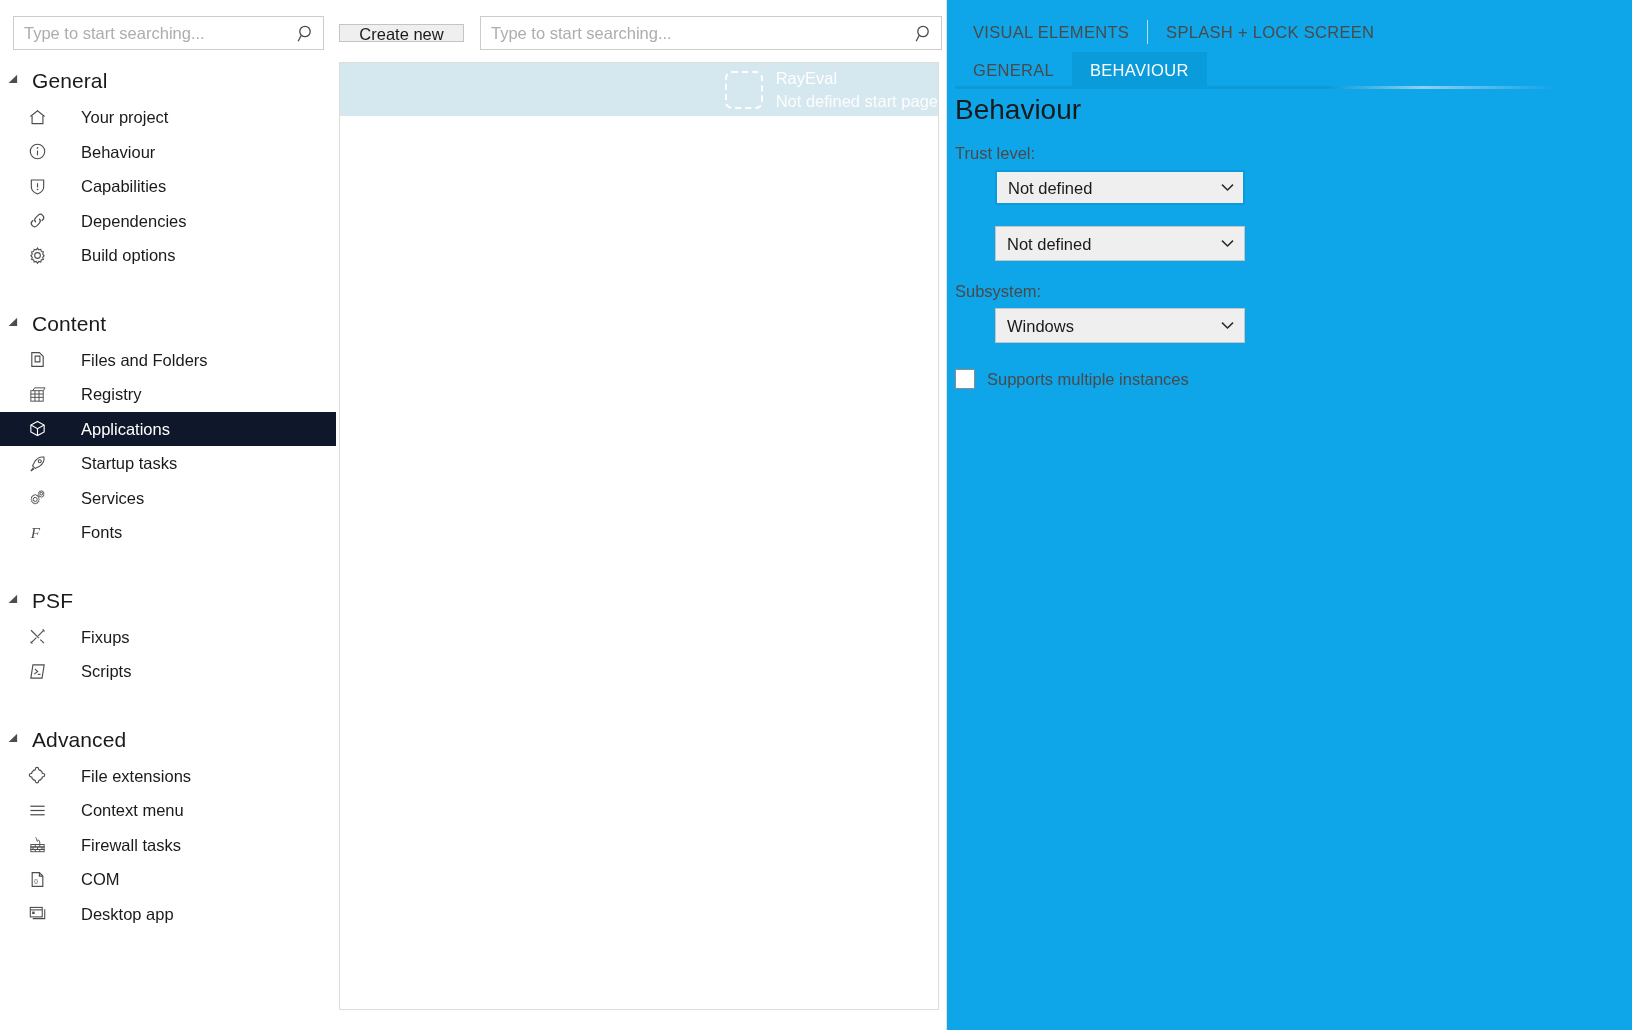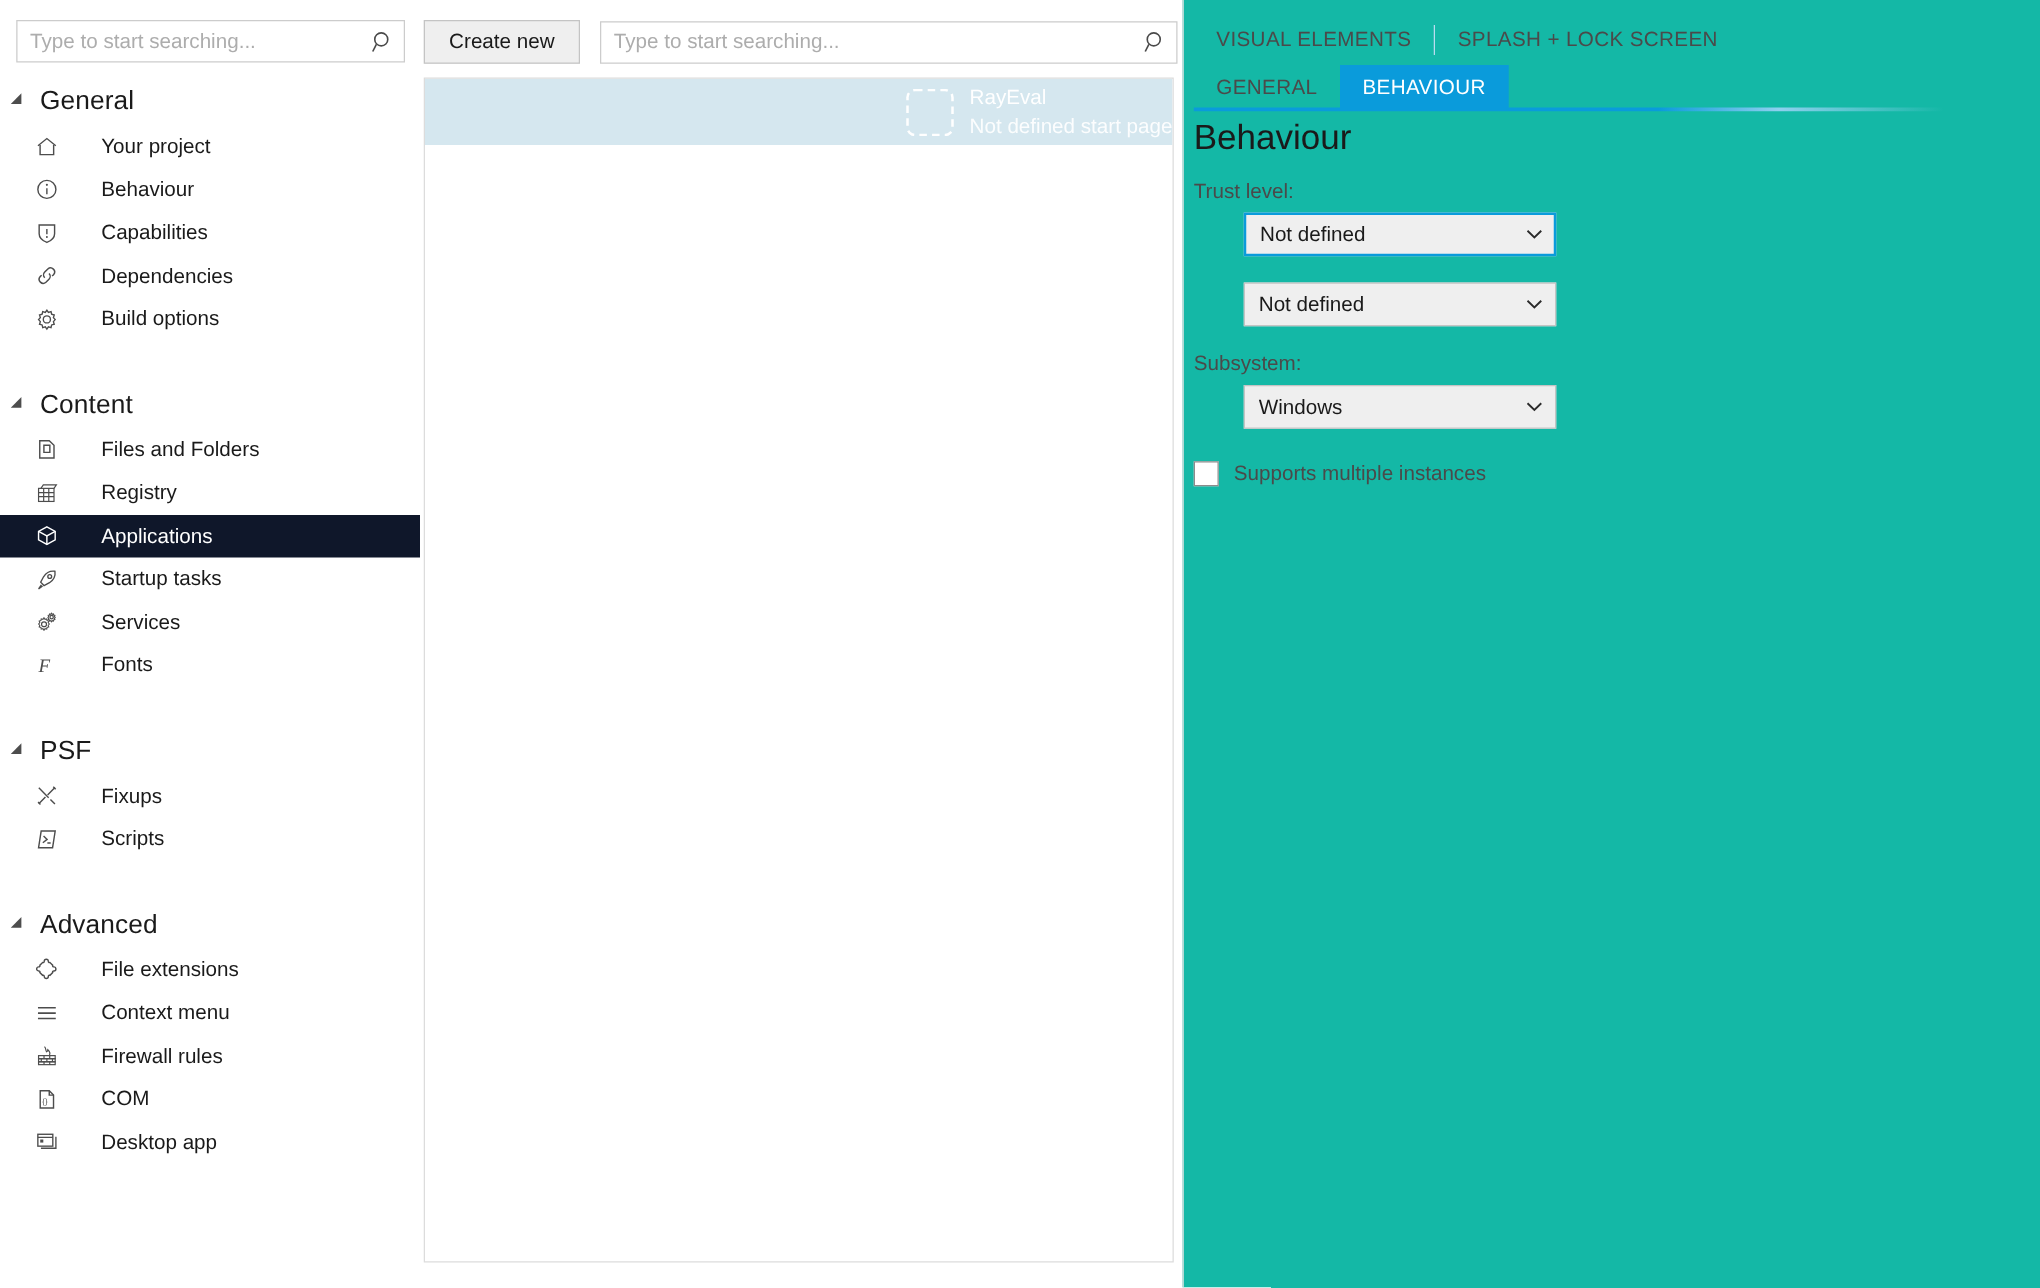--- a/index.html
+++ b/index.html
@@ -122,21 +122,21 @@
     height: 1030px;
     background: #ffffff;
   }
   .middle-toolbar {
     position: absolute;
     left: 3px; top: 16px;
     display: flex;
     align-items: center;
   }
   .create-new-btn {
-    width: 125px; height: 35px;
+    width: 125px; height: 18px;
     background: #efefef;
     border: 1px solid #c4c4c4;
     font-family: "Liberation Sans", sans-serif;
     font-size: 16.5px;
     color: #1a1a1a;
     cursor: pointer;
     padding: 0;
   }
   .middle-search-wrap {
     margin-left: 16px;
@@ -178,21 +178,21 @@
     line-height: 1.35;
     opacity: 0.92;
   }
 
   
   .right {
     position: absolute;
     left: 946px; top: 0;
     width: 686px;
     height: 1030px;
-    background: #14b8a6;
+    background: #0ea5e9;
   }
   .right-divider {
     position: absolute;
     left: 0; top: 0;
     width: 1px; height: 1030px;
     background: #e3e3e3;
   }
 
   .tabs {
     position: absolute;
@@ -502,21 +502,21 @@
             <rect x="3" y="15.2" width="14" height="2.4"></rect>
             <line x1="7.6" y1="10" x2="7.6" y2="12.6"></line>
               <line x1="12.4" y1="10" x2="12.4" y2="12.6"></line>
             <line x1="5.3" y1="12.6" x2="5.3" y2="15.2"></line>
               <line x1="10" y1="12.6" x2="10" y2="15.2"></line>
               <line x1="14.7" y1="12.6" x2="14.7" y2="15.2"></line>
             <line x1="7.6" y1="15.2" x2="7.6" y2="17.6"></line>
               <line x1="12.4" y1="15.2" x2="12.4" y2="17.6"></line>
           </svg>
         </span>
-        <span class="lbl">Firewall rules</span>
+        <span class="lbl">Firewall tasks</span>
       </div>
       <div class="nav-item">
         <span class="ic">
           <svg width="19" height="19" viewBox="0 0 20 20" fill="none" stroke="#4d4d4d" stroke-width="1.2">
             <path d="M4.4 2.8 H12 L15.6 6.4 V17.2 H4.4 Z"></path>
               <path d="M12 2.8 V6.4 H15.6"></path>
             <text x="6.2" y="14.2" font-family="'Liberation Sans', sans-serif" font-size="6.5" fill="#4d4d4d" stroke="none">{}</text>
           </svg>
         </span>
         <span class="lbl">COM</span>

